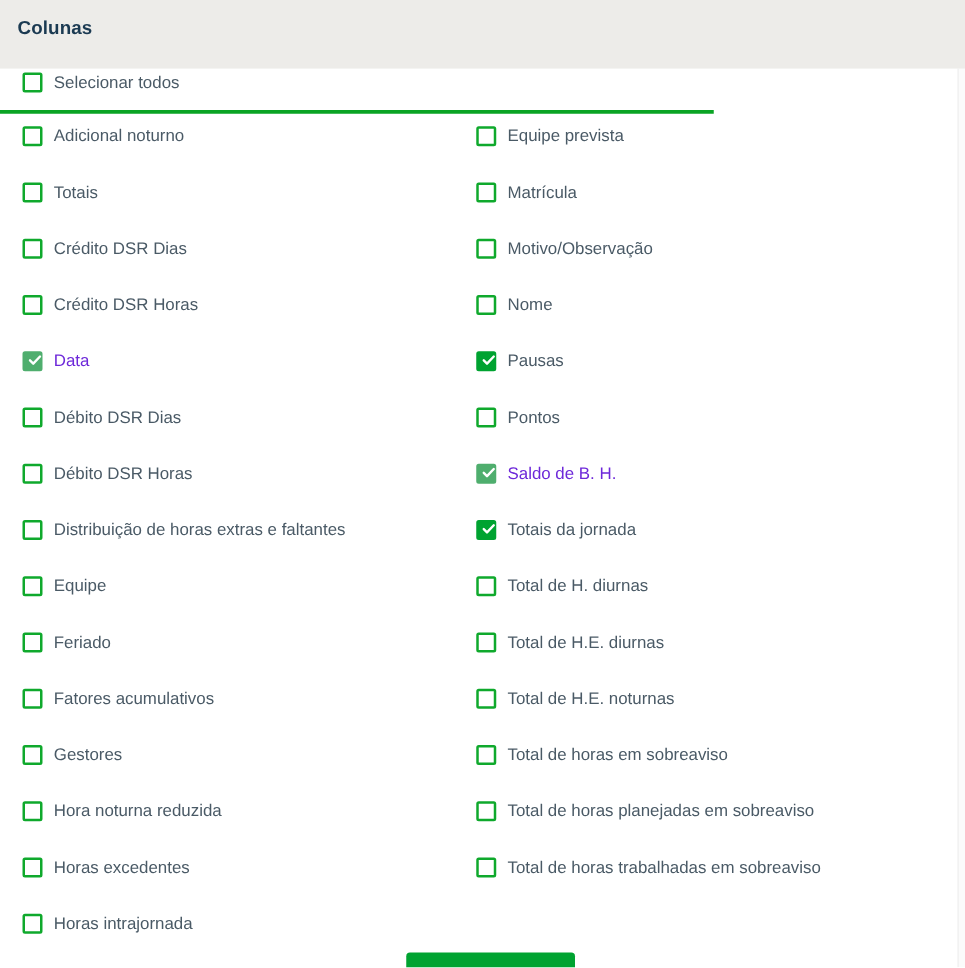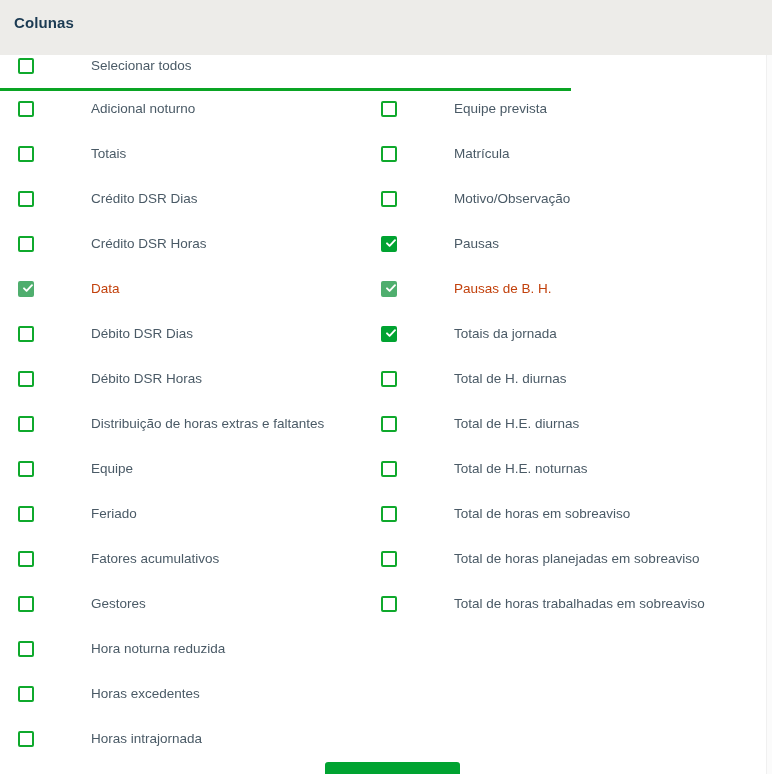--- a/index.html
+++ b/index.html
@@ -114,23 +114,22 @@
     width: 12px; height: 12px;
     display: block;
   }
   .cbox .tick svg { display: block; }
 
   .chk-label {
     font-size: 13.5px;
     color: #4a5a66;
     white-space: nowrap;
     line-height: 16px;
-    margin-left: 48px;
-  }
-  .chk-label.muted { color: #c2410c; }
+  }
+  .chk-label.muted { color: #6d28d9; }
 
   
   .footer-btn {
     position: absolute;
     left: 325px;
     top: 762px;
     width: 135px;
     height: 34px;
     background: #00a331;
     border: none;
@@ -248,38 +247,46 @@
           </div>
           <div class="chk-row">
             <span class="cbox unchecked"></span>
             <span class="chk-label">Matrícula</span>
           </div>
           <div class="chk-row">
             <span class="cbox unchecked"></span>
             <span class="chk-label">Motivo/Observação</span>
           </div>
           <div class="chk-row">
+            <span class="cbox unchecked"></span>
+            <span class="chk-label">Nome</span>
+          </div>
+          <div class="chk-row">
             <span class="cbox checked">
               <span class="tick">
                 <svg width="12" height="12" viewBox="0 0 12 12" xmlns="http://www.w3.org/2000/svg">
                   <path d="M2 6.3 L4.6 8.9 L10 3.2" fill="none" stroke="#ffffff" stroke-width="1.9" stroke-linecap="round" stroke-linejoin="round"></path>
                 </svg>
               </span>
             </span>
             <span class="chk-label">Pausas</span>
           </div>
+          <div class="chk-row">
+            <span class="cbox unchecked"></span>
+            <span class="chk-label">Pontos</span>
+          </div>
           <div class="chk-row disabled">
             <span class="cbox checked-disabled">
               <span class="tick">
                 <svg width="12" height="12" viewBox="0 0 12 12" xmlns="http://www.w3.org/2000/svg">
                   <path d="M2 6.3 L4.6 8.9 L10 3.2" fill="none" stroke="#ffffff" stroke-width="1.9" stroke-linecap="round" stroke-linejoin="round"></path>
                 </svg>
               </span>
             </span>
-            <span class="chk-label muted">Pausas de B. H.</span>
+            <span class="chk-label muted">Saldo de B. H.</span>
           </div>
           <div class="chk-row">
             <span class="cbox checked">
               <span class="tick">
                 <svg width="12" height="12" viewBox="0 0 12 12" xmlns="http://www.w3.org/2000/svg">
                   <path d="M2 6.3 L4.6 8.9 L10 3.2" fill="none" stroke="#ffffff" stroke-width="1.9" stroke-linecap="round" stroke-linejoin="round"></path>
                 </svg>
               </span>
             </span>
             <span class="chk-label">Totais da jornada</span>

